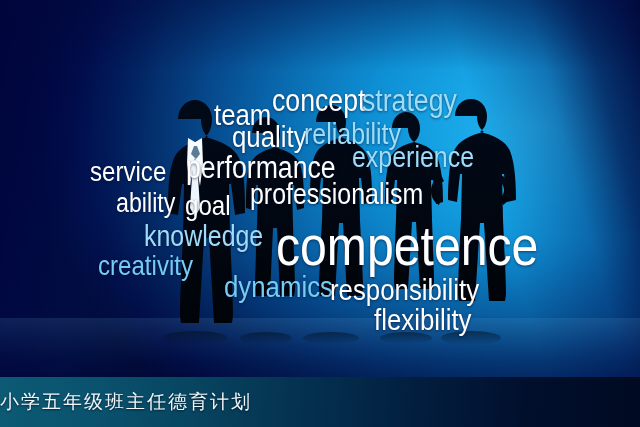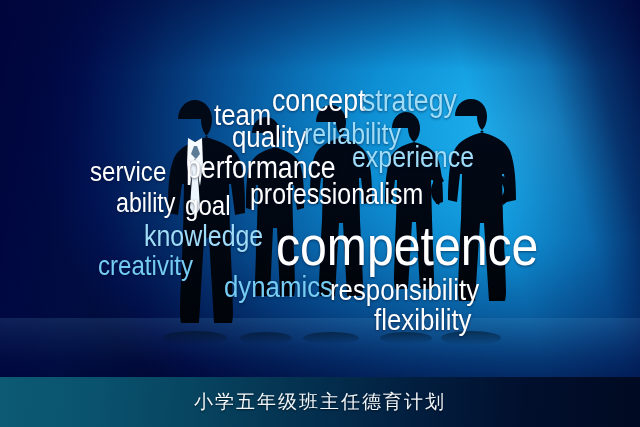--- a/index.html
+++ b/index.html
@@ -120,21 +120,21 @@
     background: linear-gradient(95deg,
         #0c5a74 0%,
         #0a536f 14%,
         #074560 30%,
         #04304f 48%,
         #021d3e 66%,
         #010f2d 82%,
         #000a22 100%);
     display: flex;
     align-items: center;
-    justify-content: center;
+    justify-content: flex-start;
   }
   .caption-text {
     color: #f2f7fb;
     font-family: "DejaVu Sans", "Liberation Sans", sans-serif;
     font-size: 19px;
     letter-spacing: 2px;
     text-shadow: 0 1px 2px rgba(0,0,0,0.6);
   }
 </style>
 </head>

